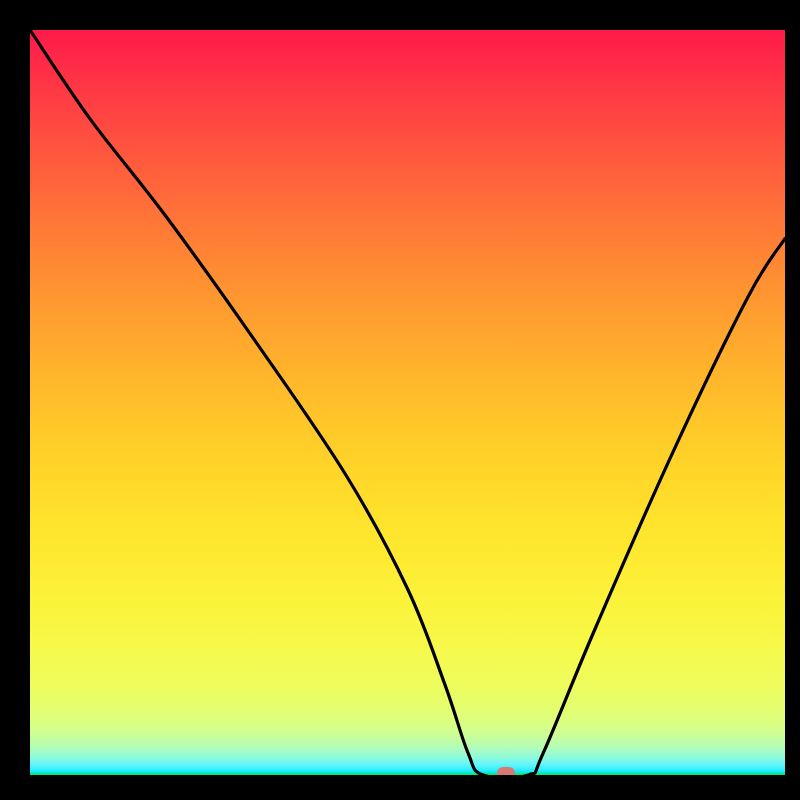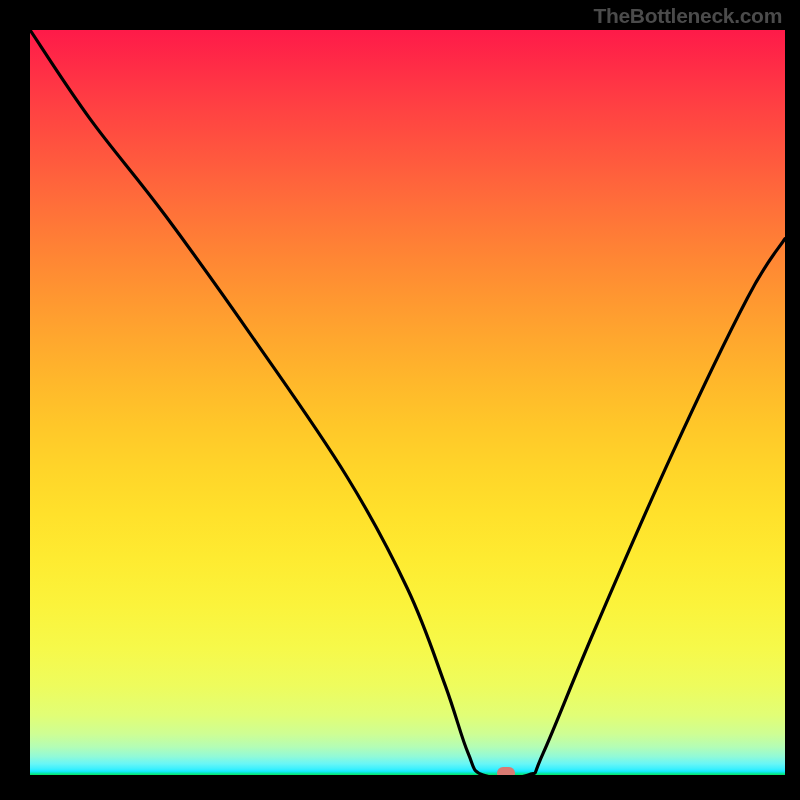--- a/index.html
+++ b/index.html
@@ -85,21 +85,20 @@
     width: 100%;
     height: 100%;
     z-index: 4;
   }
 </style>
 </head>
 <body>
 
 <div class="container">
 
-  <div class="watermark">TheBottleneck.com</div>
 
   <div class="plot-area">
     <div class="gradient-bg"></div>
 
     <svg class="curve" viewBox="0 0 755 745" preserveAspectRatio="none">
       <path id="curve-path" d="M 0.0 0.0 C 10.9 16.1, 35.9 55.9, 60.4 89.4 C 84.9 122.9, 106.0 146.0, 135.9 186.3 C 165.8 226.5, 193.9 266.0, 226.5 312.9 C 259.1 359.8, 289.9 402.7, 317.1 447.0 C 344.3 491.3, 359.8 521.2, 377.5 558.8 C 395.2 596.3, 404.4 626.1, 415.3 655.6 C 426.1 685.1, 431.1 706.6, 437.9 722.6 C 444.7 738.7, 442.1 741.0, 453.0 745.0 C 463.9 749.0, 487.4 749.0, 498.3 745.0 C 509.2 741.0, 501.2 749.5, 513.4 722.6 C 525.6 695.8, 543.1 649.6, 566.3 596.0 C 589.4 542.4, 614.6 483.7, 641.8 424.6 C 668.9 365.6, 696.9 307.1, 717.3 268.2 C 737.6 229.3, 748.2 219.3, 755.0 208.6" fill="none" stroke="#000" stroke-width="3.2" stroke-linecap="round"></path>
     </svg>
 
     <div class="marker" id="marker" style="left: 466.65px; top: 737px;"></div>
   </div>

